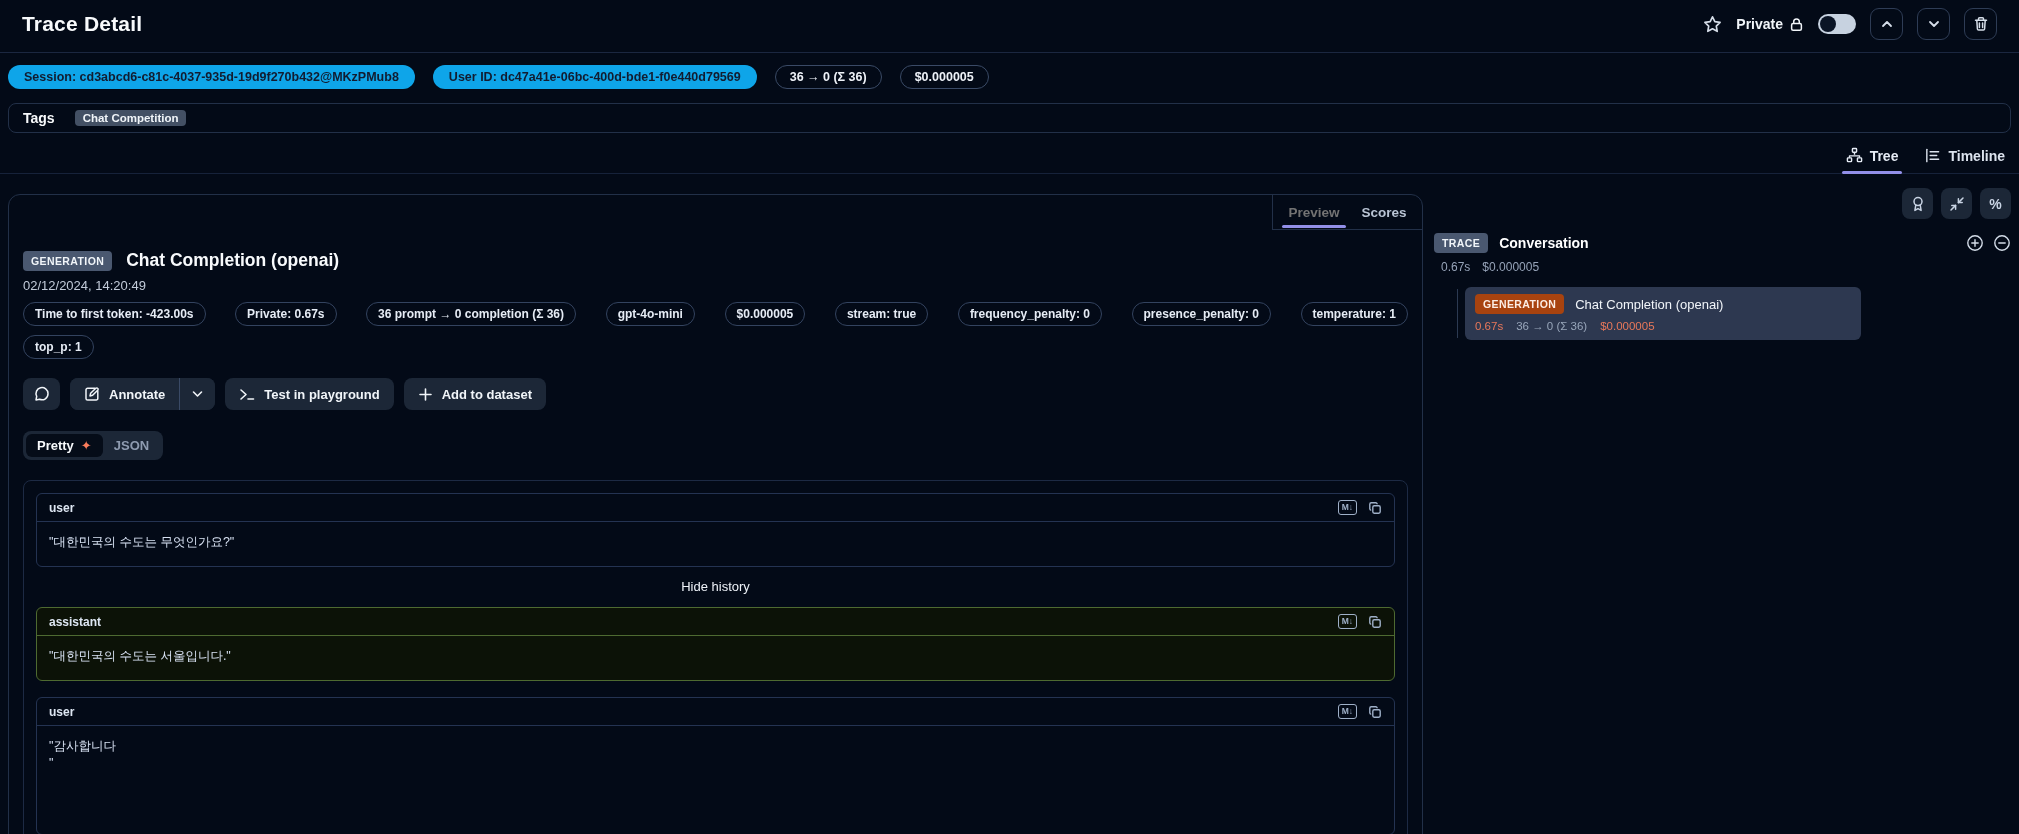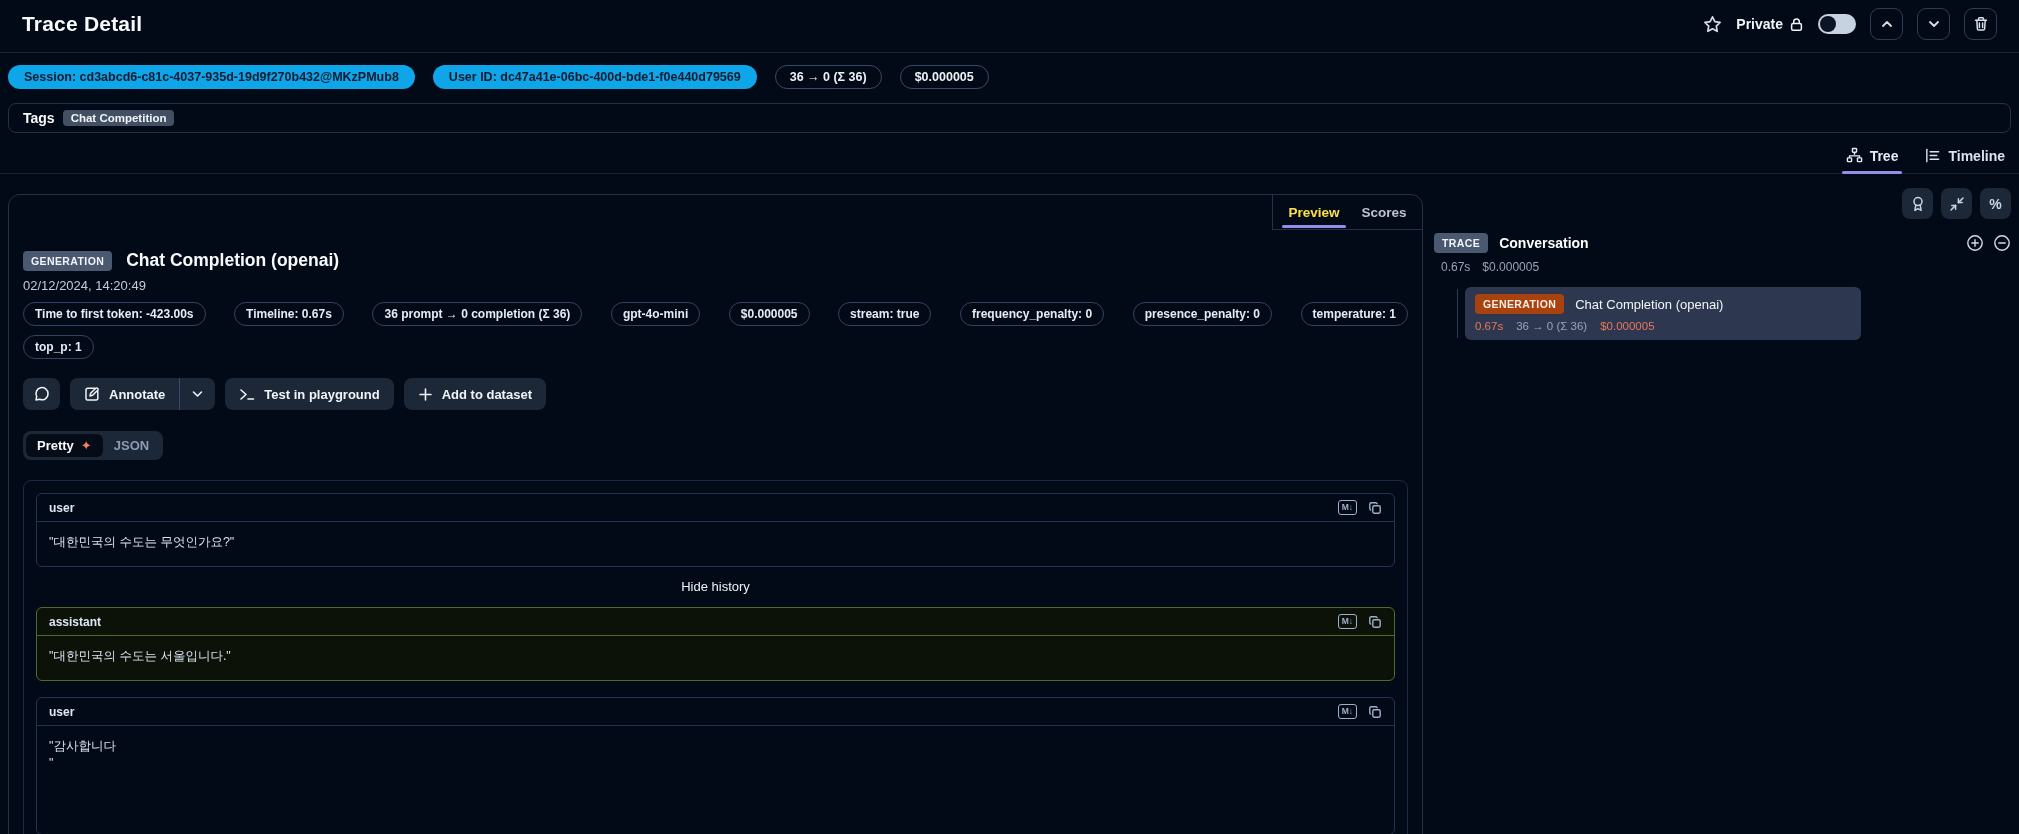--- a/index.html
+++ b/index.html
@@ -14,35 +14,35 @@
   .icon-plain { background:none; border:none; color:#D6DEE9; display:flex; align-items:center; cursor:pointer; }
   .private-wrap { display:flex; align-items:center; gap:6px; font-size:14px; font-weight:600; color:#F1F5F9; }
   .toggle { width:38px; height:20px; border-radius:10px; background:#C7D2E0; position:relative; border:none; cursor:pointer; }
   .toggle .knob { position:absolute; left:2px; top:2px; width:16px; height:16px; border-radius:50%; background:#0A1425; }
   .sq-btn { width:33px; height:32px; border:1px solid #2E3C55; border-radius:9px; background:transparent; color:#D6DEE9; display:flex; align-items:center; justify-content:center; cursor:pointer; }
 
   
   .badges-row { display:flex; align-items:center; gap:18px; padding:12px 8px 0 8px; }
   .pill-light { background:#0ea5e9; color:#121C30; border-radius:999px; padding:5px 16px; font-size:12.5px; font-weight:700; }
   .pill-outline { border:1px solid #3A4A66; color:#EEF2F8; border-radius:999px; padding:4px 14px; font-size:12.5px; font-weight:700; }
-  .tags-bar { margin:14px 8px 0 8px; border:1px solid #223048; border-radius:8px; padding:6px 14px; display:flex; align-items:center; gap:8px; }
+  .tags-bar { margin:14px 8px 0 8px; border:1px solid #223048; border-radius:8px; padding:6px 14px; display:flex; align-items:center; gap:20px; }
   .tags-label { font-size:14px; font-weight:700; color:#F8FAFC; }
   .tag-chip { background:#435064; color:#F1F5F9; border-radius:4px; padding:2px 8px; font-size:11.5px; font-weight:700; }
 
   
   .view-tabs { display:flex; justify-content:flex-end; gap:26px; padding:10px 14px 0 0; border-bottom:1px solid #16223A; margin-top:4px; }
   .view-tab { display:flex; align-items:center; gap:7px; font-size:14px; font-weight:600; color:#E6ECF5; padding-bottom:9px; position:relative; cursor:pointer; background:none; border:none; }
   .view-tab.inactive { color:#DCE3EE; }
   .view-tab.active::after { content:""; position:absolute; left:-4px; right:-4px; bottom:-1px; height:3px; border-radius:3px; background:#928FE8; }
 
   
   .main-row { display:flex; gap:10px; padding:20px 8px 0 8px; align-items:flex-start; }
   .panel { position:relative; width:1415px; height:660px; border:1px solid #223048; border-radius:12px; }
   .panel-tabs { position:absolute; top:0; right:0; width:150px; height:35px; border-left:1px solid #223048; border-bottom:1px solid #223048; border-top-right-radius:12px; display:flex; align-items:center; justify-content:center; gap:22px; }
-  .panel-tab { position:relative; font-size:13.5px; font-weight:600; color:#fde047; background:none; border:none; cursor:pointer; height:100%; display:flex; align-items:center; }
+  .panel-tab { position:relative; font-size:13.5px; font-weight:600; color:#737373; background:none; border:none; cursor:pointer; height:100%; display:flex; align-items:center; }
   .panel-tab.inactive { color:#B9C4D4; }
   .panel-tab.active::after { content:""; position:absolute; left:-6px; right:-6px; bottom:1px; height:3px; border-radius:3px; background:#928FE8; }
   .panel-body { margin-top:35px; padding:20px 14px 0 14px; }
 
   .obs-header { display:flex; align-items:center; gap:14px; }
   .type-badge { background:#4A5870; color:#F1F5F9; font-size:10.5px; font-weight:700; letter-spacing:.4px; padding:4px 8px; border-radius:4px; }
   .obs-title { font-size:17.5px; font-weight:700; color:#F8FAFC; }
   .obs-timestamp { margin-top:7px; font-size:13px; color:#C2CBD9; }
 
   .pills-row { display:flex; flex-wrap:wrap; gap:8px; margin-top:9px;justify-content:space-between; }
@@ -194,21 +194,21 @@
       <div class="panel-body">
 
         <div class="obs-header">
           <span class="type-badge">GENERATION</span>
           <span class="obs-title">Chat Completion (openai)</span>
         </div>
         <div class="obs-timestamp">02/12/2024, 14:20:49</div>
 
         <div class="pills-row">
           <span class="m-pill">Time to first token: -423.00s</span>
-          <span class="m-pill">Timeline: 0.67s</span>
+          <span class="m-pill">Private: 0.67s</span>
           <span class="m-pill">36 prompt → 0 completion (Σ 36)</span>
           <span class="m-pill">gpt-4o-mini</span>
           <span class="m-pill">$0.000005</span>
           <span class="m-pill">stream: true</span>
           <span class="m-pill">frequency_penalty: 0</span>
           <span class="m-pill">presence_penalty: 0</span>
           <span class="m-pill">temperature: 1</span>
         </div>
         <div class="pills-row">
           <span class="m-pill">top_p: 1</span>

